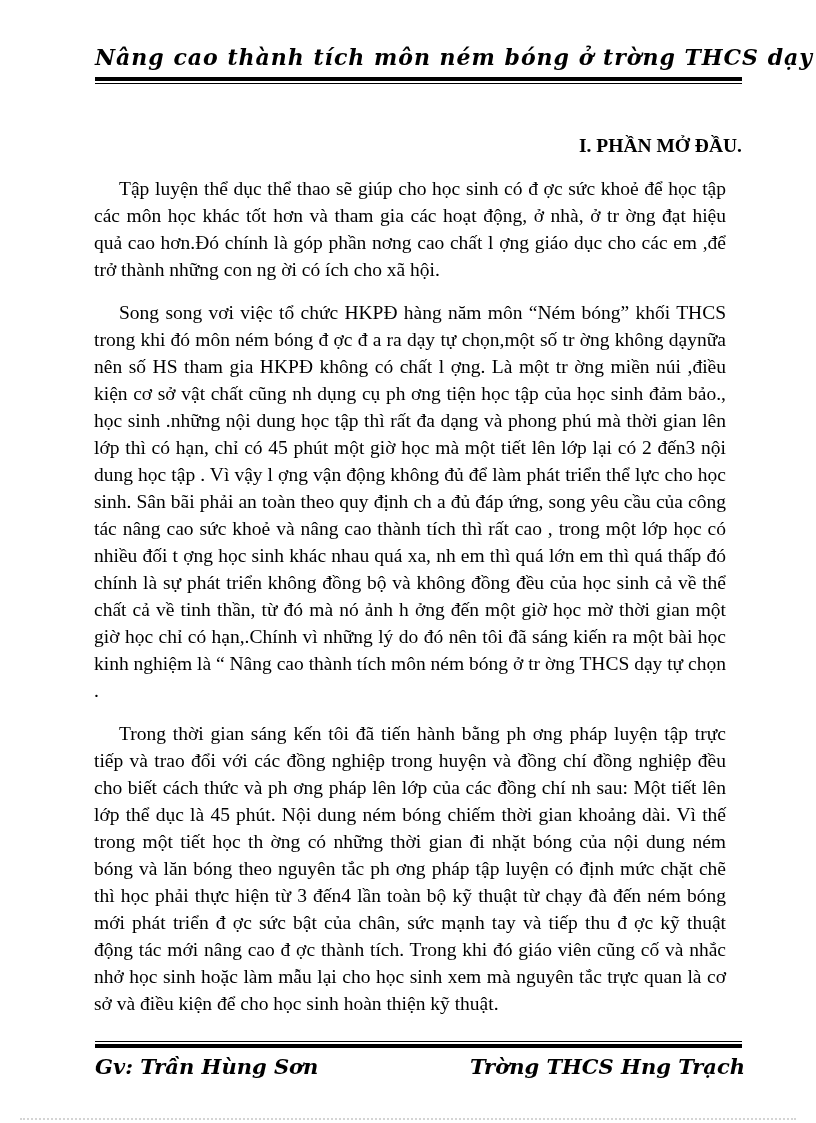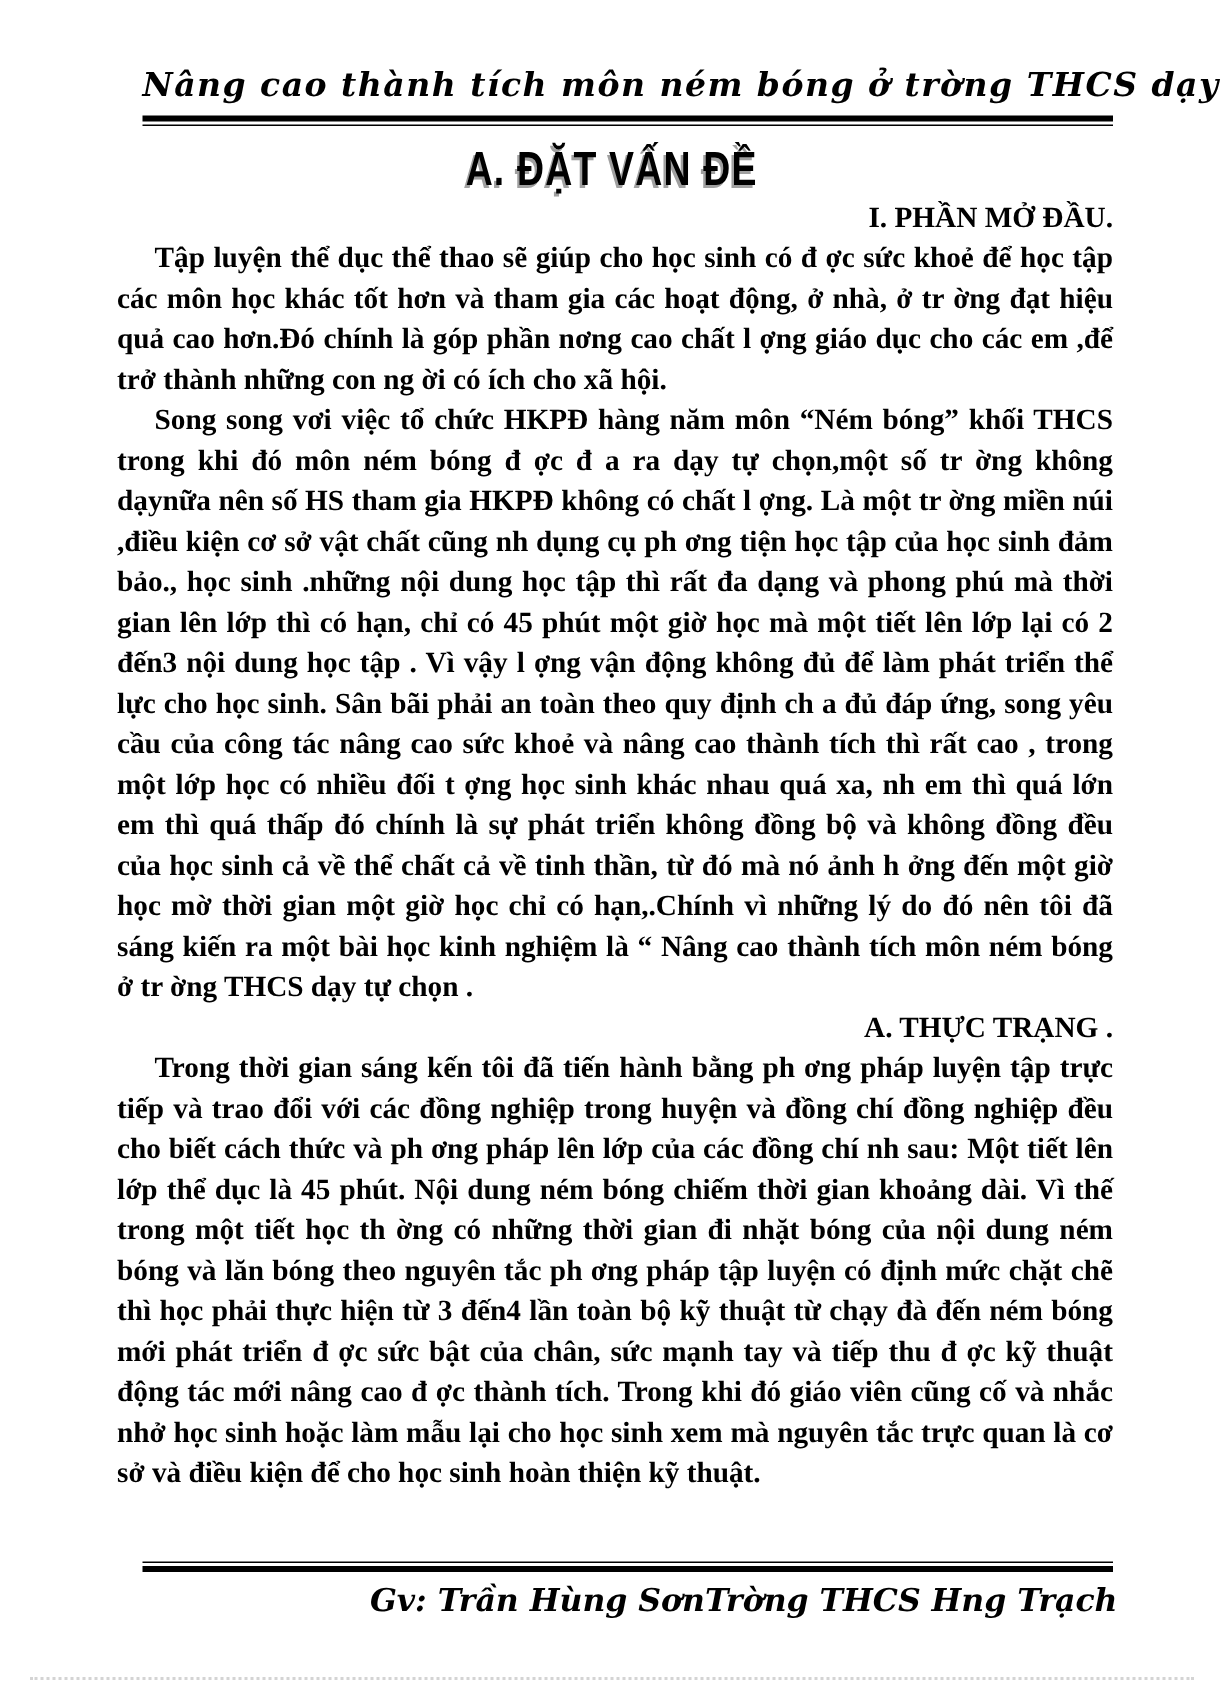--- a/index.html
+++ b/index.html
@@ -59,38 +59,37 @@
     text-align: justify;
   }
   .content h2, .content h3 {
     margin: 0;
     font-size: 19.5px;
     line-height: 27px;
     font-weight: bold;
     text-align: right;
   }
   .content p {
-    margin: 0;
+    margin: 16px;
     text-indent: 25px;
-    font-weight: bold;
   }
 
   
   .footer-rule {
     position: absolute;
     top: 1041px; left: 95px; width: 647px;
     height: 2px;
     border-top: 1px solid #000;
     border-bottom: 4px solid #000;
   }
   .footer-text {
     position: absolute;
     top: 1054px; left: 95px; width: 650px;
     display: flex;
-    justify-content: flex-end;
+    justify-content: space-between;
     font-family: "DejaVu Serif", serif;
     font-style: italic;
     font-weight: bold;
     font-size: 21px;
     white-space: nowrap;
   }
   .bottom-dots {
     position: absolute;
     bottom: 3px; left: 20px; right: 20px;
     border-bottom: 2px dotted #d4d4d4;
@@ -98,29 +97,25 @@
 </style>
 </head>
 <body>
 
 <div class="page">
 
   <div class="header-title">Nâng cao thành tích môn ném bóng ở trờng  THCS dạy tự chọn</div>
 
   <div class="header-rule"></div>
 
-  <div class="main-title">
-    <span>A. ĐẶT VẤN ĐỀ</span>
-  </div>
 
   <div class="content">
     <h2>I. PHẦN MỞ ĐẦU.</h2>
     <p>Tập luyện thể dục thể thao sẽ giúp cho học sinh có đ ợc sức khoẻ để học tập các môn học khác tốt hơn và tham gia các hoạt động, ở nhà, ở tr ờng đạt hiệu quả cao hơn.Đó chính là góp phần nơng cao chất l ợng giáo dục cho các em ,để trở thành những con ng ời có ích cho xã hội.</p>
     <p>Song song vơi việc tổ chức HKPĐ hàng năm môn “Ném bóng” khối THCS trong khi đó môn ném bóng đ ợc đ a ra dạy tự chọn,một số tr ờng không dạynữa nên số HS tham gia HKPĐ không có chất l ợng. Là một tr ờng miền núi ,điều kiện cơ sở vật chất cũng nh  dụng cụ ph ơng tiện học tập của học sinh đảm bảo., học sinh .những nội dung học tập thì rất đa dạng và phong phú mà thời gian lên lớp thì có hạn, chỉ có 45 phút một giờ học mà một tiết lên lớp lại có 2 đến3 nội dung học tập . Vì vậy l ợng vận động không đủ để làm phát triển thể lực cho học sinh. Sân bãi phải an toàn theo quy định ch a đủ đáp ứng, song yêu cầu của công tác nâng cao sức khoẻ và nâng cao thành tích thì rất cao , trong một lớp học có nhiều đối t ợng học sinh khác nhau quá xa, nh  em thì quá lớn em thì quá thấp đó chính là sự phát triển không đồng bộ và không đồng đều của học sinh cả về thể chất cả về tinh thần, từ đó mà nó ảnh h ởng đến một giờ học mờ thời gian một giờ học chỉ có hạn,.Chính vì những lý do đó nên tôi đã sáng kiến ra một bài học kinh nghiệm là “  Nâng cao thành tích môn ném bóng ở tr ờng THCS dạy tự chọn .</p>
-    <h3>A. THỰC TRẠNG .</h3>
     <p>Trong thời gian sáng kến tôi đã tiến hành bằng ph ơng pháp luyện tập trực tiếp và trao đổi với các đồng nghiệp trong huyện và đồng chí đồng nghiệp đều cho biết cách thức và ph ơng pháp lên lớp của các đồng chí nh  sau: Một tiết lên lớp thể dục là 45 phút.  Nội dung ném bóng chiếm thời gian khoảng dài. Vì thế trong một tiết học th ờng có những thời gian đi nhặt bóng của nội dung ném bóng và lăn bóng theo nguyên tắc ph ơng pháp tập luyện có định mức chặt chẽ thì học phải thực hiện từ 3 đến4 lần toàn bộ kỹ thuật từ chạy đà đến ném bóng mới phát triển đ ợc sức bật của chân, sức mạnh tay và tiếp thu đ ợc kỹ thuật động tác mới nâng cao đ ợc thành tích. Trong khi đó giáo viên cũng cố và nhắc nhở học sinh hoặc làm mẫu lại cho học sinh xem mà nguyên tắc trực quan là cơ sở và điều kiện để cho học sinh hoàn thiện kỹ thuật.</p>
   </div>
 
   <div class="footer-rule"></div>
 
   <div class="footer-text">
     <span>Gv: Trần Hùng Sơn</span>
     <span>Trờng  THCS Hng  Trạch</span>
   </div>
 

